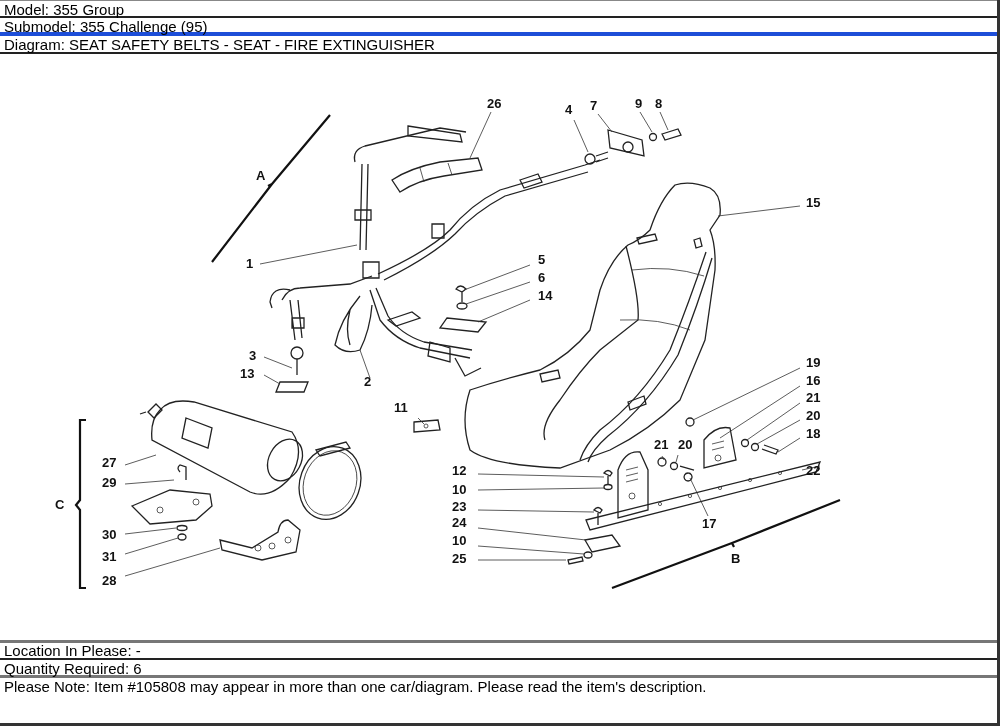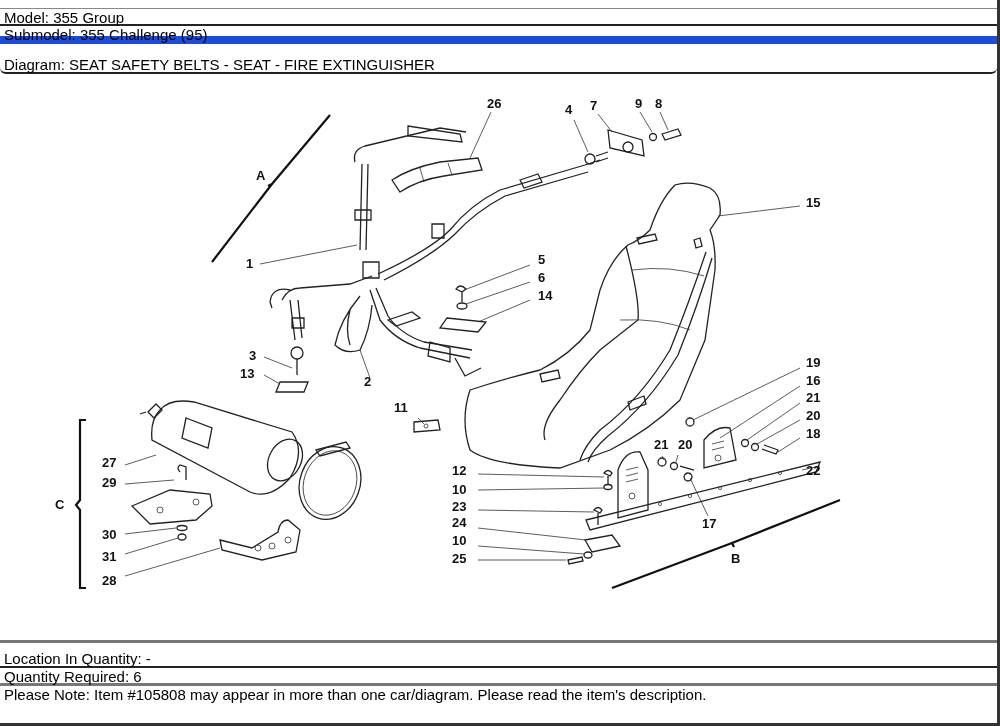--- a/index.html
+++ b/index.html
@@ -2,24 +2,24 @@
 <html><head>
 <meta charset="utf-8">
 <style>
   html, body { margin: 0; padding: 0; background: #ffffff; }
   body { width: 1000px; height: 726px; position: relative; overflow: hidden;
          font-family: "Liberation Sans", sans-serif; color: #000; }
   .frame { position: absolute; left: 0; top: 0; width: 997px; height: 723px;
            border-right: 3px solid #333; border-bottom: 3px solid #333; }
   .row { position: absolute; left: 0; width: 997px; box-sizing: border-box;
          font-size: 15px; line-height: 17px; padding-left: 4px; white-space: nowrap;
-         font-family: "Liberation Sans", sans-serif; margin-top: 8px; }
+         font-family: "Liberation Sans", sans-serif; }
   .row.top1 { top: 0; height: 18px; border-top: 1px solid #888; border-bottom: 2px solid #222; }
-  .row.top2 { top: 18px; height: 18px; border-bottom: 8px solid #1d4ed8; }
-  .row.top3 { top: 48px; height: 18px; border-bottom: 2px solid #222; border-radius: 6px; }
+  .row.top2 { top: 18px; height: 18px; border-bottom: 4px solid #1d4ed8; }
+  .row.top3 { top: 36px; height: 18px; border-bottom: 2px solid #222; }
   .diagram { position: absolute; left: 0; top: 54px; width: 997px; height: 586px;
              border-bottom: 3px solid #777; }
   .row.b1 { top: 642px; height: 18px; border-bottom: 2px solid #222; }
   .row.b2 { top: 660px; height: 18px; border-bottom: 3px solid #777; }
   .row.b3 { top: 678px; height: 45px; }
   svg { position: absolute; left: 0; top: 0; }
   .callout { font-family: "Liberation Sans", sans-serif; font-weight: bold; font-size: 13px; fill: #111; }
   .part { fill: none; stroke: #222; stroke-width: 1.3; }
   .thin { fill: none; stroke: #333; stroke-width: 0.8; }
   .grp { fill: none; stroke: #111; stroke-width: 2.2; }
@@ -234,15 +234,15 @@
   <text class="callout" x="452" y="563">25</text>
   <text class="callout" x="487" y="108">26</text>
   <text class="callout" x="102" y="467">27</text>
   <text class="callout" x="102" y="585">28</text>
   <text class="callout" x="102" y="487">29</text>
   <text class="callout" x="102" y="539">30</text>
   <text class="callout" x="102" y="561">31</text>
 </svg>
 </div>
 
-<div class="row b1"><span>Location In Quantity: -</span></div>
+<div class="row b1"><span>Location In Please: -</span></div>
 <div class="row b2"><span>Quantity Required: 6</span></div>
 <div class="row b3"><span>Please Note: Item #105808 may appear in more than one car/diagram. Please read the item's description.</span></div>
 
 </body></html>

